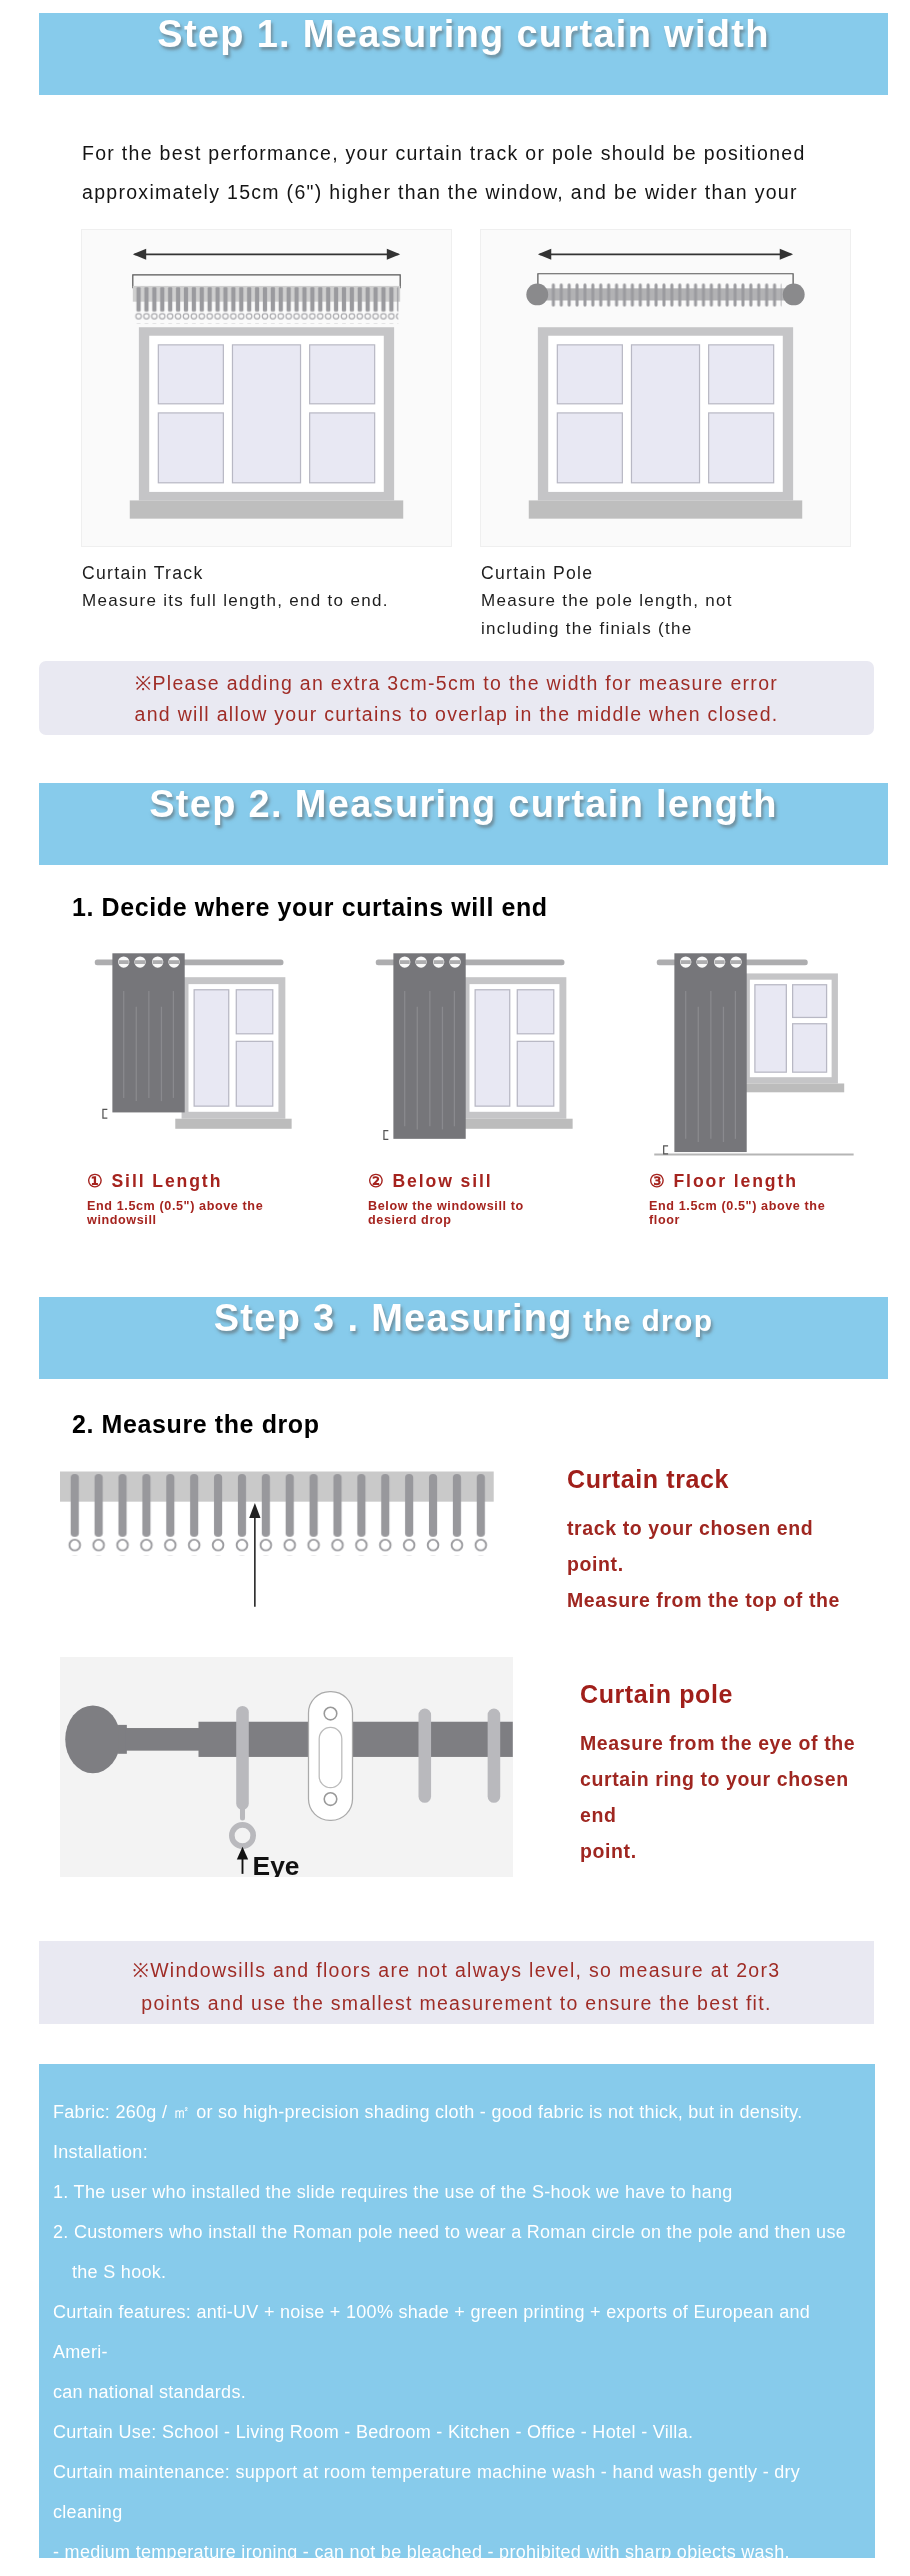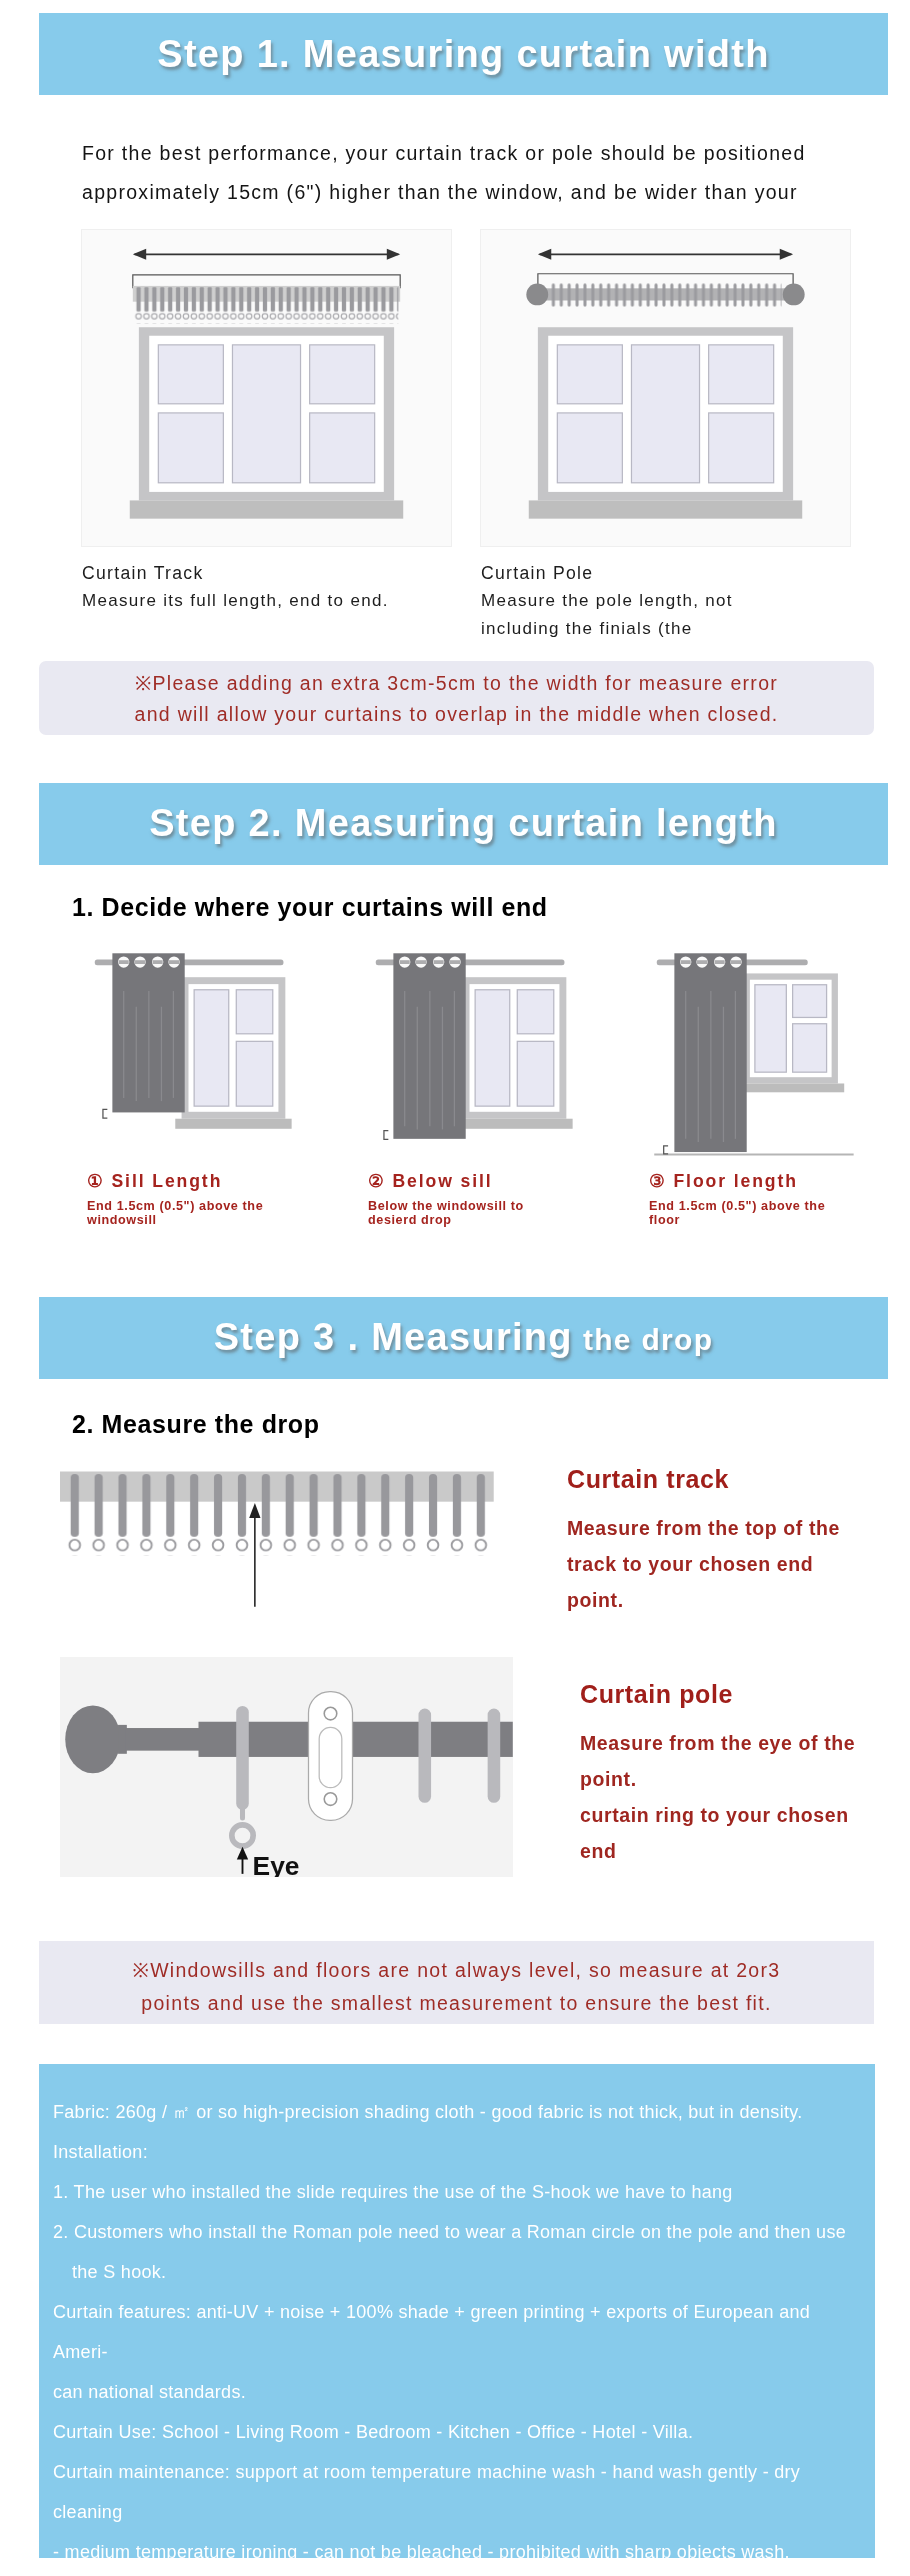--- a/index.html
+++ b/index.html
@@ -6,21 +6,21 @@
   body {
     width: 910px; background: #ffffff;
     font-family: "Liberation Sans", sans-serif;
     color: #111;
   }
   .page { width: 910px; min-height: 2576px; background: #fff; overflow: hidden; }
 
   
   .banner {
     margin: 0 22px 0 39px; height: 82px; background: #87CBEB;
-    display: flex; align-items: center; justify-content: center;
+    display: flex; align-items: flex-start; justify-content: center;
   }
   .banner-text {
     color: #fff; font-weight: bold; font-size: 38px; letter-spacing: 1.3px;
     text-shadow: 1.9px 2.5px 3.1px rgba(90,90,90,0.55);
   }
   .banner-sub { font-size: 30px; margin-left: 10px; }
   .banner1 { margin-top: 13.2px; }
   .banner2 { margin-top: 48px; }
   .banner3 { margin-top: 70px; }
 
@@ -311,22 +311,22 @@
         </defs>
         <rect x="0" y="10" width="690" height="48" fill="#C9C9C9"></rect>
         <rect x="6" y="14" width="680" height="130" fill="url(#tHook)"></rect>
         <line x1="310" y1="225" x2="310" y2="72" stroke="#222" stroke-width="2.5"></line>
         <polygon points="310,60 301,84 319,84" fill="#222"></polygon>
       </svg>
     </div>
     <div class="drop-text">
       <div class="drop-title">Curtain track</div>
       <div class="drop-body">
+        <div>track to your chosen end point.</div>
         <div>Measure from the top of the</div>
-        <div>track to your chosen end point.</div>
       </div>
     </div>
   </div>
 
   <div class="pole-row">
     <div class="pole-panel">
       <svg viewBox="0 0 720 350">
 
         <ellipse cx="52" cy="131" rx="44" ry="54" fill="#7E7E82"></ellipse>
         <rect x="92" y="108" width="14" height="46" fill="#7E7E82"></rect>
@@ -350,22 +350,22 @@
 
         <line x1="290" y1="345" x2="290" y2="312" stroke="#111" stroke-width="3"></line>
         <polygon points="290,302 281,322 299,322" fill="#111"></polygon>
         <text x="306" y="347" font-size="42" fill="#111" class="eye-label">Eye</text>
       </svg>
     </div>
     <div class="drop-text">
       <div class="drop-title pole-title-offset">Curtain pole</div>
       <div class="drop-body">
         <div>Measure from the eye of the</div>
+        <div>curtain ring to your chosen end</div>
         <div>point.</div>
-        <div>curtain ring to your chosen end</div>
       </div>
     </div>
   </div>
 
   <div class="note note2">
     <div>※Windowsills and floors are not always level, so measure at 2or3</div>
     <div>points and use the smallest measurement to ensure the best fit.</div>
   </div>
 
   <div class="info">

